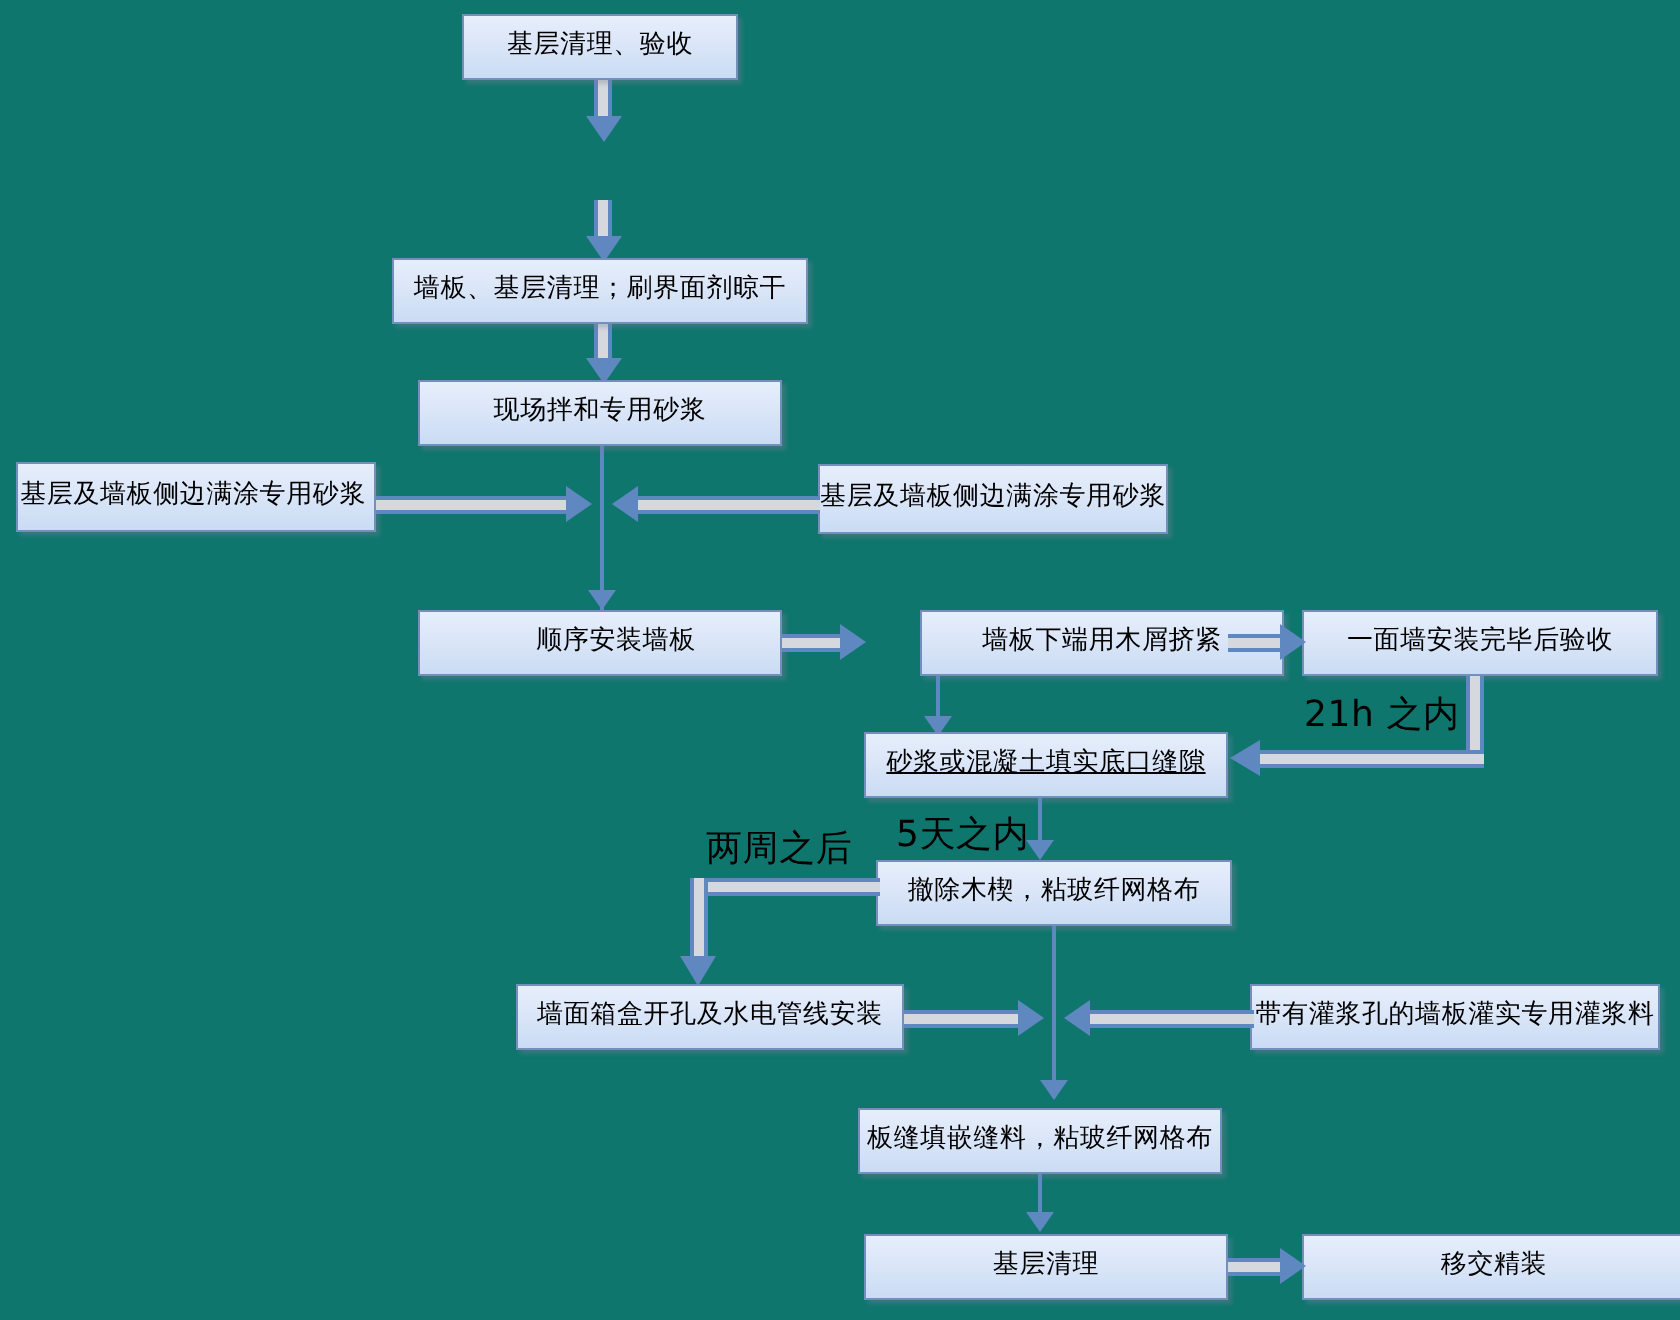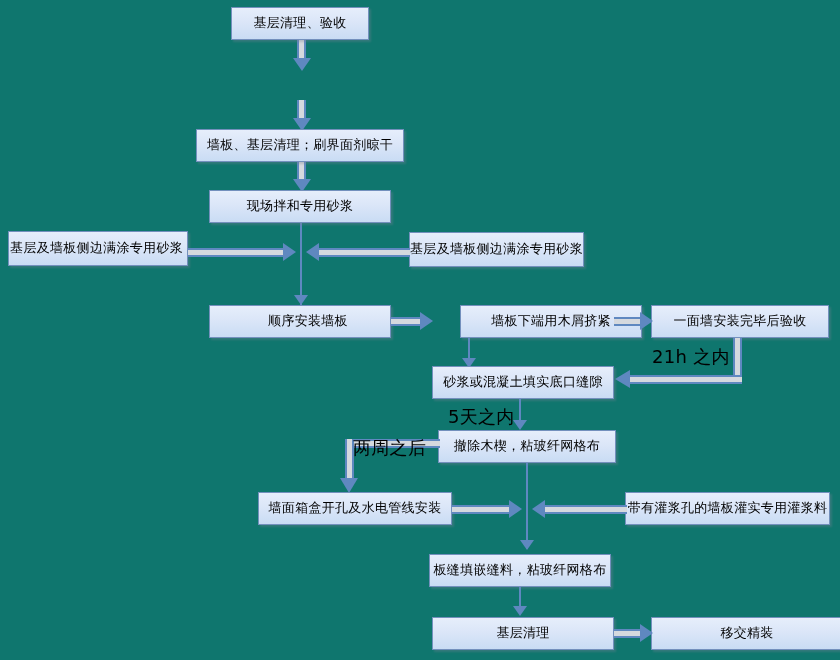--- a/index.html
+++ b/index.html
@@ -192,40 +192,40 @@
   <div class="head-down" style="left:462px;top:358px;"></div>
 
   <div class="elbow-seg v" style="left:733px;top:338px;width:9px;height:46px;"></div>
   <div class="elbow-seg h" style="left:630px;top:375px;width:112px;height:9px;"></div>
   <div class="tip-left-wrap" style="position:absolute;left:615px;top:370px;width:0;height:0;
               border-top:9px solid transparent;border-bottom:9px solid transparent;
               border-right:15px solid #5f88c0;"></div>
 
   <div class="note" style="left:652px;top:345px;">21h 之内</div>
 
-  <div class="box" style="left:432px;top:366px;width:182px;height:33px;">
+  <div class="box" style="left:432px;top:366px;width:182px;height:33px;text-decoration:underline;">
     <span>砂浆或混凝土填实底口缝隙</span>
   </div>
 
   <div class="vline" style="left:519px;top:399px;height:28px;"></div>
   <div class="head-down" style="left:513px;top:420px;"></div>
 
   <div class="note" style="left:448px;top:405px;">5天之内</div>
 
   <div class="box" style="left:438px;top:430px;width:178px;height:33px;">
     <span>撤除木楔，粘玻纤网格布</span>
   </div>
 
   <div class="elbow-seg h" style="left:345px;top:439px;width:95px;height:9px;"></div>
   <div class="elbow-seg v" style="left:345px;top:439px;width:9px;height:42px;"></div>
   <div class="tip-down-wrap" style="position:absolute;left:340px;top:478px;width:0;height:0;
               border-left:9px solid transparent;border-right:9px solid transparent;
               border-top:15px solid #5f88c0;"></div>
 
-  <div class="note" style="left:353px;top:436px;text-align:center;">两周之后</div>
+  <div class="note" style="left:353px;top:412px;text-align:center;">两周之后</div>
 
   <div class="vline" style="left:526px;top:463px;height:86px;"></div>
   <div class="head-down" style="left:520px;top:540px;"></div>
 
   <div class="box" style="left:258px;top:492px;width:194px;height:33px;">
     <span>墙面箱盒开孔及水电管线安装</span>
   </div>
 
   <div class="box" style="left:625px;top:492px;width:205px;height:33px;">
     <span>带有灌浆孔的墙板灌实专用灌浆料</span>

